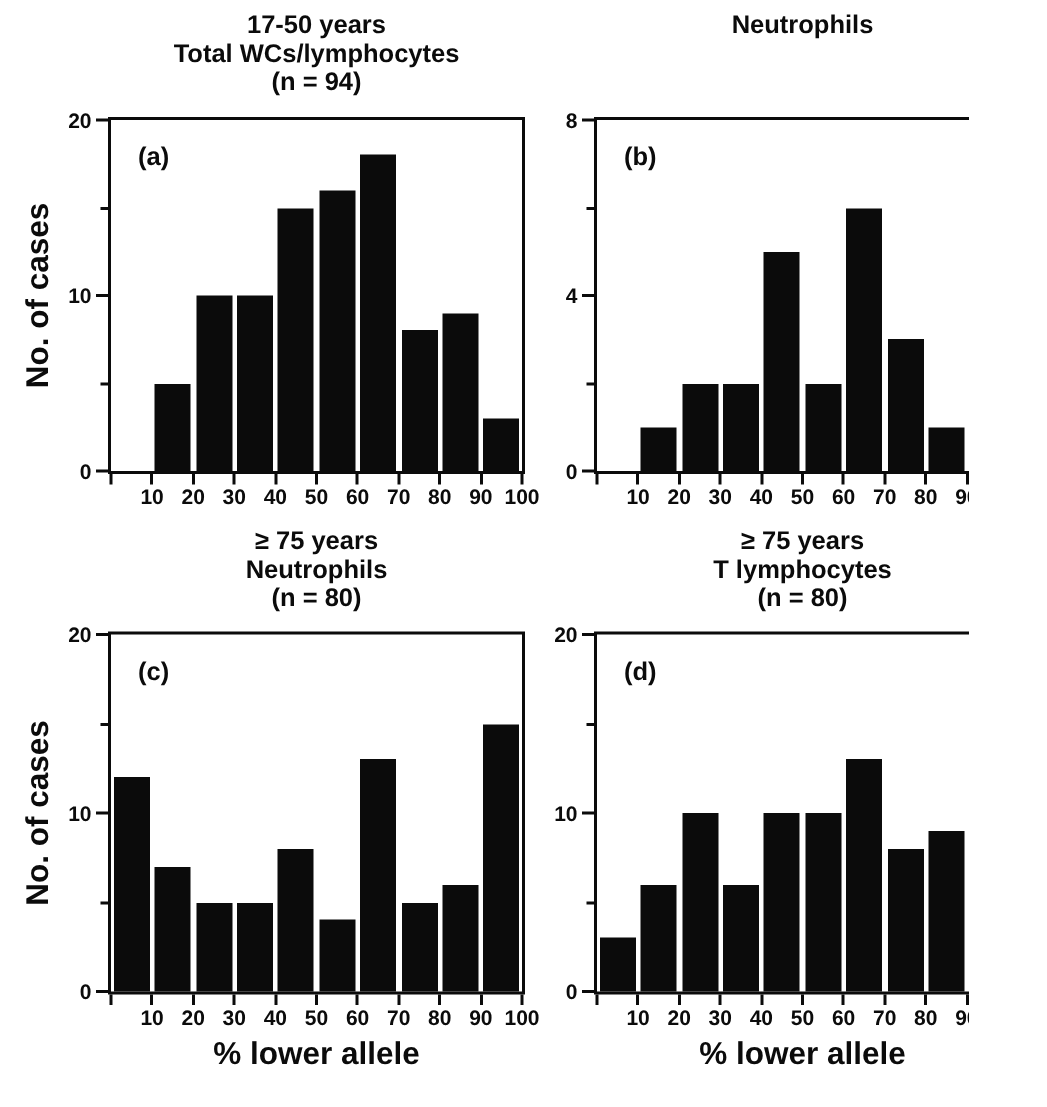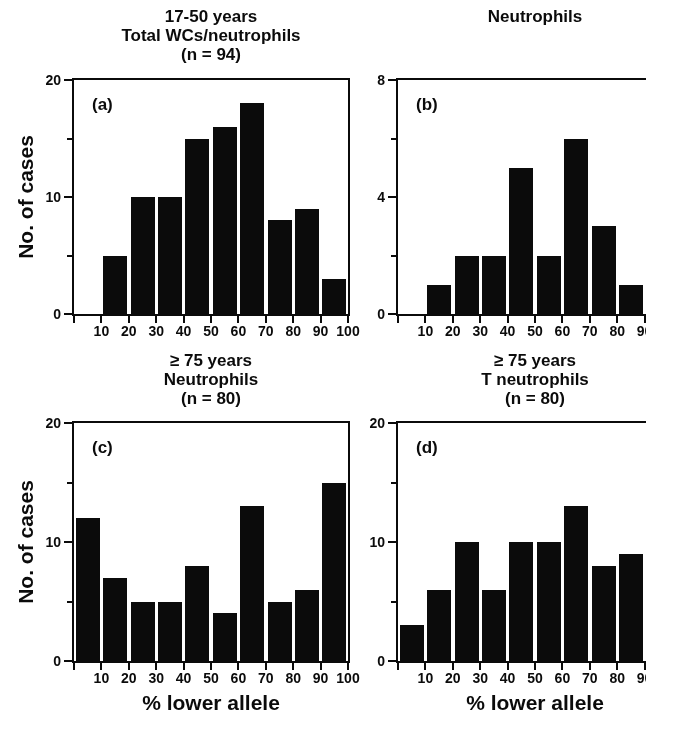--- a/index.html
+++ b/index.html
@@ -23,21 +23,21 @@
   .ylabel { width:160px; height:24px; line-height:24px; text-align:center; font-size:21px;
             transform:rotate(-90deg); }
   .xlabel { width:280px; text-align:center; font-size:21px; }
 </style>
 </head>
 <body>
 
 <div id="figure">
     <div class="p-title" style="left: 71px; top: 7px; width: 280px;">
       <div class="t-line">17-50 years</div>
-      <div class="t-line">Total WCs/neutrophils</div>
+      <div class="t-line">Total WCs/lymphocytes</div>
       <div class="t-line">(n = 94)</div>
     </div>
     <div class="plot" style="left: 72px; top: 78px; width: 278px; height: 238px;">
       <div class="p-letter" style="left: 18px; top: 15px;">(a)</div>
       <div class="bar" style="left: 29.1px; width: 24px; height: 58.5px;"></div>
       <div class="bar" style="left: 56.5px; width: 24px; height: 117px;"></div>
       <div class="bar" style="left: 83.9px; width: 24px; height: 117px;"></div>
       <div class="bar" style="left: 111.3px; width: 24px; height: 175.5px;"></div>
       <div class="bar" style="left: 138.7px; width: 24px; height: 187.2px;"></div>
       <div class="bar" style="left: 166.1px; width: 24px; height: 210.6px;"></div>
@@ -163,21 +163,21 @@
     <div class="ytick" style="left: 64px; top: 541px; width: 8px;"></div>
     <div class="ylab" style="left: 22px; top: 533px;">10</div>
     <div class="ytick" style="left: 64px; top: 422px; width: 8px;"></div>
     <div class="ylab" style="left: 22px; top: 414px;">20</div>
     <div class="ytick" style="left: 67px; top: 600.5px; width: 5px;"></div>
     <div class="ytick" style="left: 67px; top: 481.5px; width: 5px;"></div>
     <div class="ylabel" style="left: -54px; top: 530px;">No. of cases</div>
     <div class="xlabel" style="left: 71px; top: 691px;">% lower allele</div>
     <div class="p-title" style="left: 395px; top: 351px; width: 280px;">
       <div class="t-line">≥ 75 years</div>
-      <div class="t-line">T neutrophils</div>
+      <div class="t-line">T lymphocytes</div>
       <div class="t-line">(n = 80)</div>
     </div>
     <div class="plot" style="left: 396px; top: 421px; width: 278px; height: 242px;">
       <div class="p-letter" style="left: 18px; top: 15px;">(d)</div>
       <div class="bar" style="left: 1.7px; width: 24px; height: 35.7px;"></div>
       <div class="bar" style="left: 29.1px; width: 24px; height: 71.4px;"></div>
       <div class="bar" style="left: 56.5px; width: 24px; height: 119px;"></div>
       <div class="bar" style="left: 83.9px; width: 24px; height: 71.4px;"></div>
       <div class="bar" style="left: 111.3px; width: 24px; height: 119px;"></div>
       <div class="bar" style="left: 138.7px; width: 24px; height: 119px;"></div>

